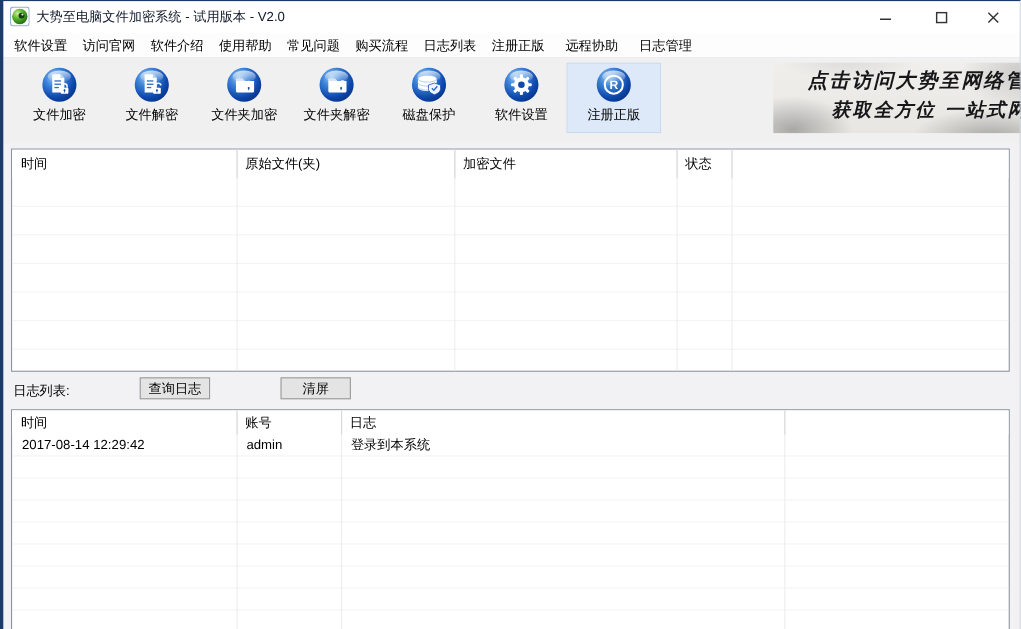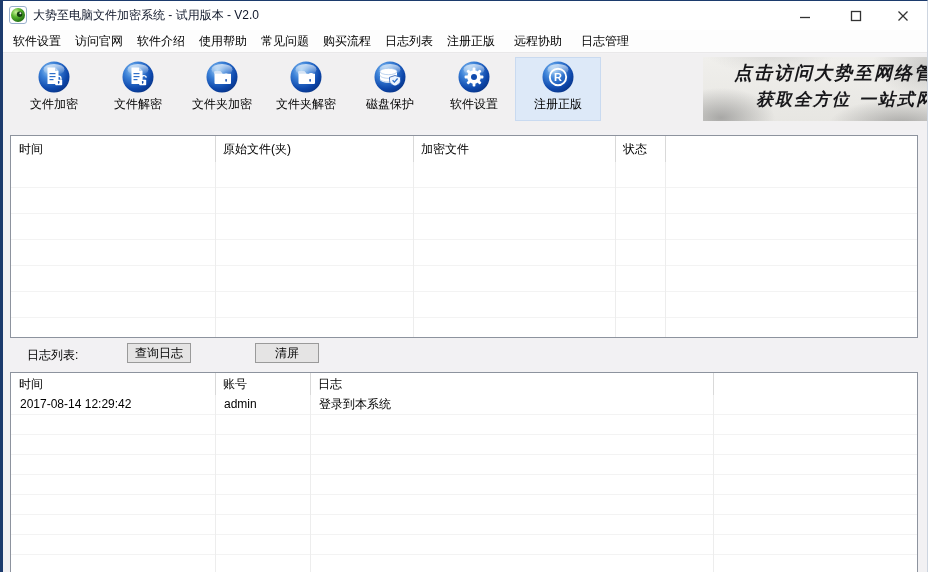--- a/index.html
+++ b/index.html
@@ -57,21 +57,21 @@
   .vline{position:absolute;top:0;bottom:0;width:1px;background:#ededed;}
   .vline .cap{position:absolute;top:0;height:22px;width:1px;background:#d9d9d9;}
   .erow{border-bottom:1px solid #f3f3f3;}
   .lv-main .erow{height:25px;}
   .lv-log .erow{height:19px;}
   .drow{display:flex;height:19px;line-height:19px;border-bottom:1px solid #f3f3f3;}
   .dcell{font-size:12px;padding-left:9px;box-sizing:border-box;white-space:nowrap;overflow:hidden;}
 
   
   .logbar{position:absolute;left:9px;top:213px;height:24px;right:8px;}
-  .loglabel{position:absolute;left:15px;top:4px;font-size:12px;text-align:center;}
+  .loglabel{position:absolute;left:0;top:4px;font-size:12px;text-align:center;}
   .btn{position:absolute;top:0;width:64px;height:20px;background:#e5e4e4;border:1px solid #9a9a9a;font-size:12px;text-align:center;line-height:18px;box-sizing:border-box;cursor:default;}
   .btn.query{left:115px;}
   .btn.clear{left:243px;}
 </style>
 </head>
 <body>
 
 <svg width="0" height="0" style="position:absolute" aria-hidden="true">
   <defs>
     <radialGradient id="sph" cx="35%" cy="28%" r="80%">

